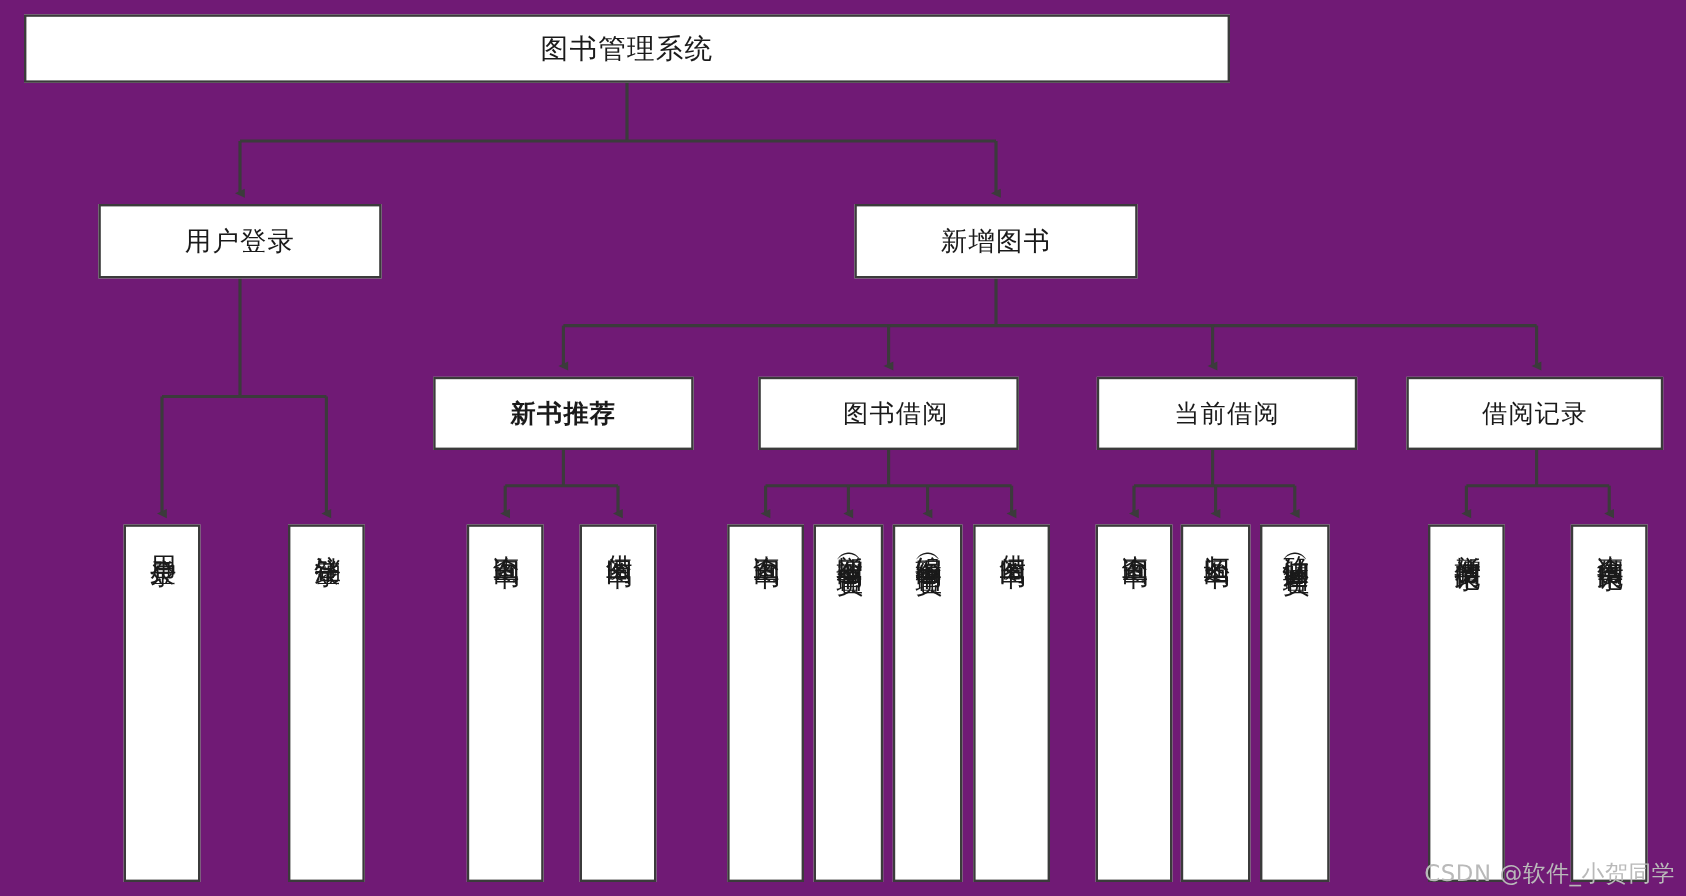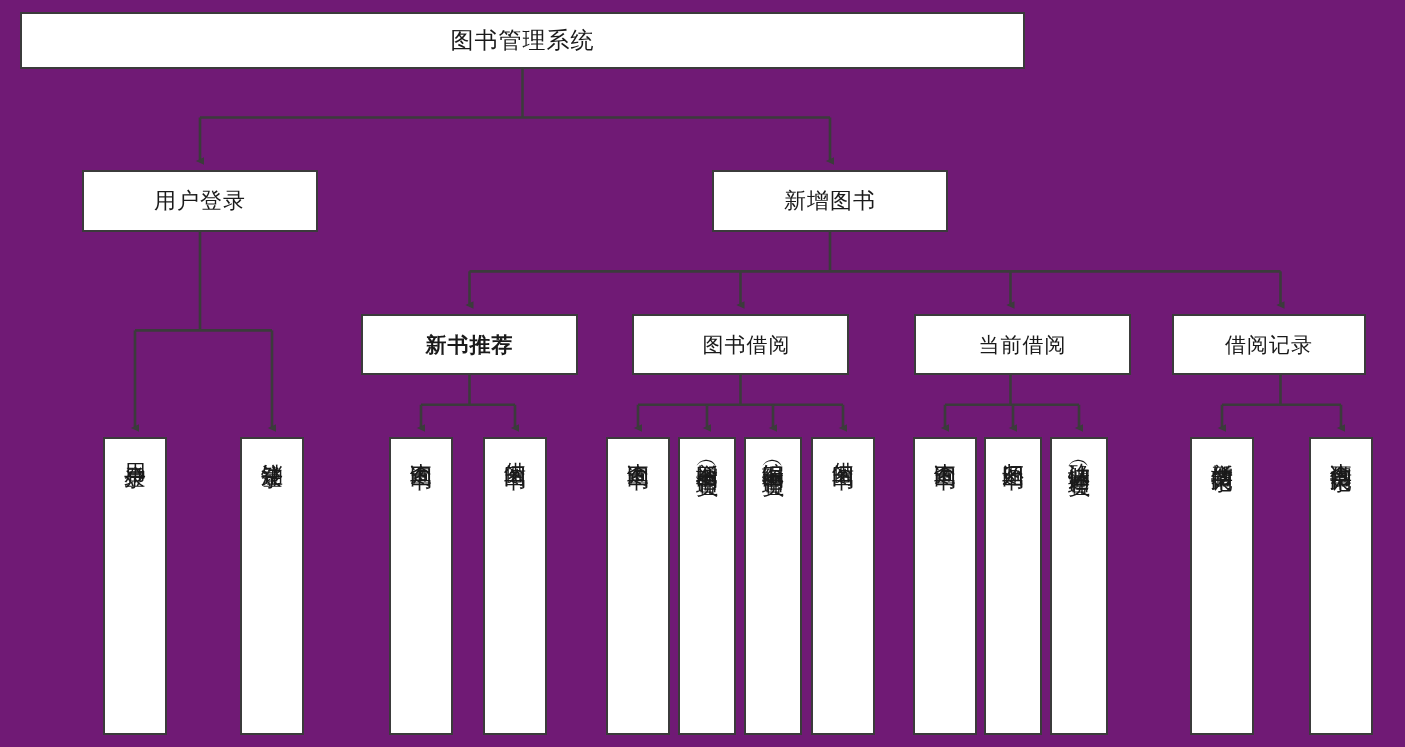--- a/index.html
+++ b/index.html
@@ -135,21 +135,21 @@
       </div>
       <div class="node level-2" style="left: 361px; top: 314px; width: 217px; height: 61px; font-weight: bold;">
         <span class="hlabel">新书推荐</span>
       </div>
       <div class="node level-2" style="left: 632px; top: 314px; width: 217px; height: 61px; padding-left: 12px;">
         <span class="hlabel">图书借阅</span>
       </div>
       <div class="node level-2" style="left: 902px; top: 314px; width: 217px; height: 61px; margin-left: 12px;">
         <span class="hlabel">当前借阅</span>
       </div>
-      <div class="node level-2" style="left: 1172px; top: 314px; width: 194px; height: 61px;">
+      <div class="node level-2" style="left: 1172px; top: 314px; width: 214px; height: 61px;">
         <span class="hlabel">借阅记录</span>
       </div>
       <div class="node level-3 leaf" style="left: 103px; top: 437px; width: 64px; height: 298px;">
         <span class="vlabel">用户登录</span>
       </div>
       <div class="node level-3 leaf" style="left: 240px; top: 437px; width: 64px; height: 298px;">
         <span class="vlabel">注销登录</span>
       </div>
       <div class="node level-3 leaf" style="left: 389px; top: 437px; width: 64px; height: 298px;">
         <span class="vlabel">查询图书</span>
@@ -179,13 +179,14 @@
         <span class="vlabel">确认归还（管理员）</span>
       </div>
       <div class="node level-3 leaf" style="left: 1190px; top: 437px; width: 64px; height: 298px;">
         <span class="vlabel">新增借阅记录</span>
       </div>
       <div class="node level-3 leaf" style="left: 1309px; top: 437px; width: 64px; height: 298px;">
         <span class="vlabel">查询借阅记录</span>
       </div>
     </div>
 
+  <div id="watermark">CSDN @软件_小贺同学</div>
 </div>
 
 </body></html>

